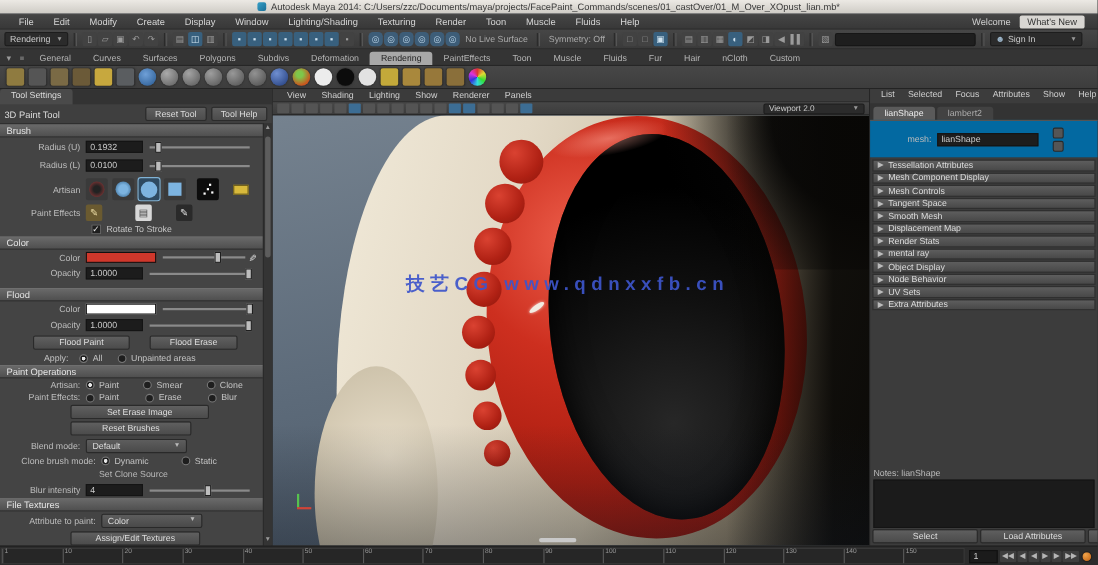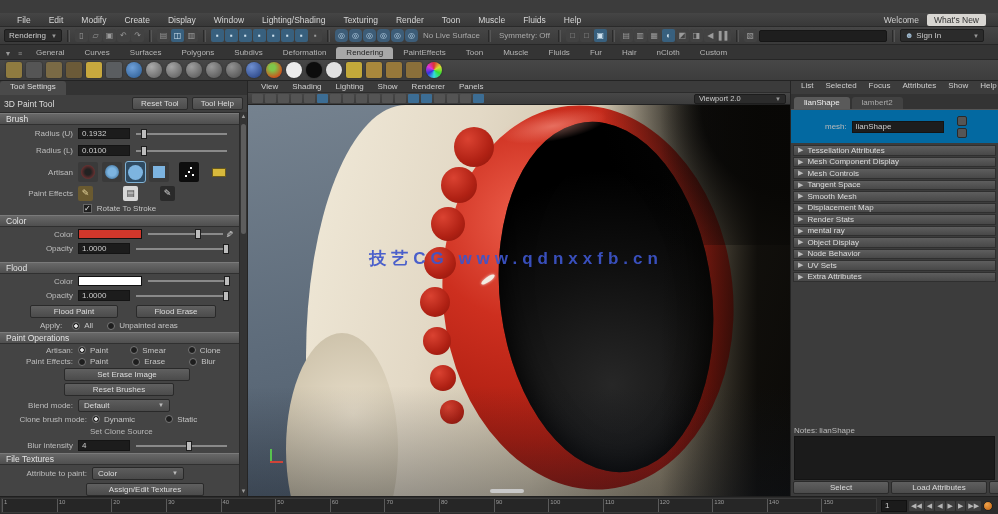--- a/index.html
+++ b/index.html
@@ -129,20 +129,24 @@
   #ts-right{flex:0 0 120px;display:flex;align-items:center;gap:2px;padding:0 3px;}
   #curframe{width:26px;height:12px;background:#1b1b1b;border:1px solid #111;color:#ccc;font-size:8px;padding:0 3px;}
   .pb{font-size:7px;color:#b5b5b5;background:#3e3e3e;border-radius:1px;padding:1px 2px;line-height:8px;}
   #autokey{width:10px;height:10px;border-radius:50%;background:radial-gradient(circle at 35% 30%,#f0a34a,#c06010);border:1px solid #222;}
 </style>
 </head>
 <body>
 
 <div id="app">
 
+  <div id="titlebar" class="abs">
+    <span class="mico"></span>
+    <span class="t">Autodesk Maya 2014: C:/Users/zzc/Documents/maya/projects/FacePaint_Commands/scenes/01_castOver/01_M_Over_XOpust_lian.mb*</span>
+  </div>
 
   <div id="menubar" class="abs">
     <div class="row">
       <span class="menu-item">File</span>
         <span class="menu-item">Edit</span>
         <span class="menu-item">Modify</span>
         <span class="menu-item">Create</span>
         <span class="menu-item">Display</span>
         <span class="menu-item">Window</span>
         <span class="menu-item">Lighting/Shading</span>
@@ -460,21 +464,21 @@
       </div>
 
       <div class="sh">File Textures</div>
       <div class="trow" style="height:16px;">
         <span class="lb" style="width:86px;">Attribute to paint:</span>
         <span class="dd2" style="width:92px;">
           <span>Color</span>
           <span style="font-size:6px;color:#bbb;">▼</span>
         </span>
       </div>
-      <div class="trow" style="height:16px;padding-left:64px;margin-left:22px;">
+      <div class="trow" style="height:16px;padding-left:64px;">
         <span class="cbtn" style="width:118px;text-align:center;">Assign/Edit Textures</span>
       </div>
 
     </div>
 
     <div id="tp-sb">
       <span class="ar" style="top:0;">▲</span>
       <span class="thumb"></span>
       <span class="ar" style="bottom:0;">▼</span>
     </div>

